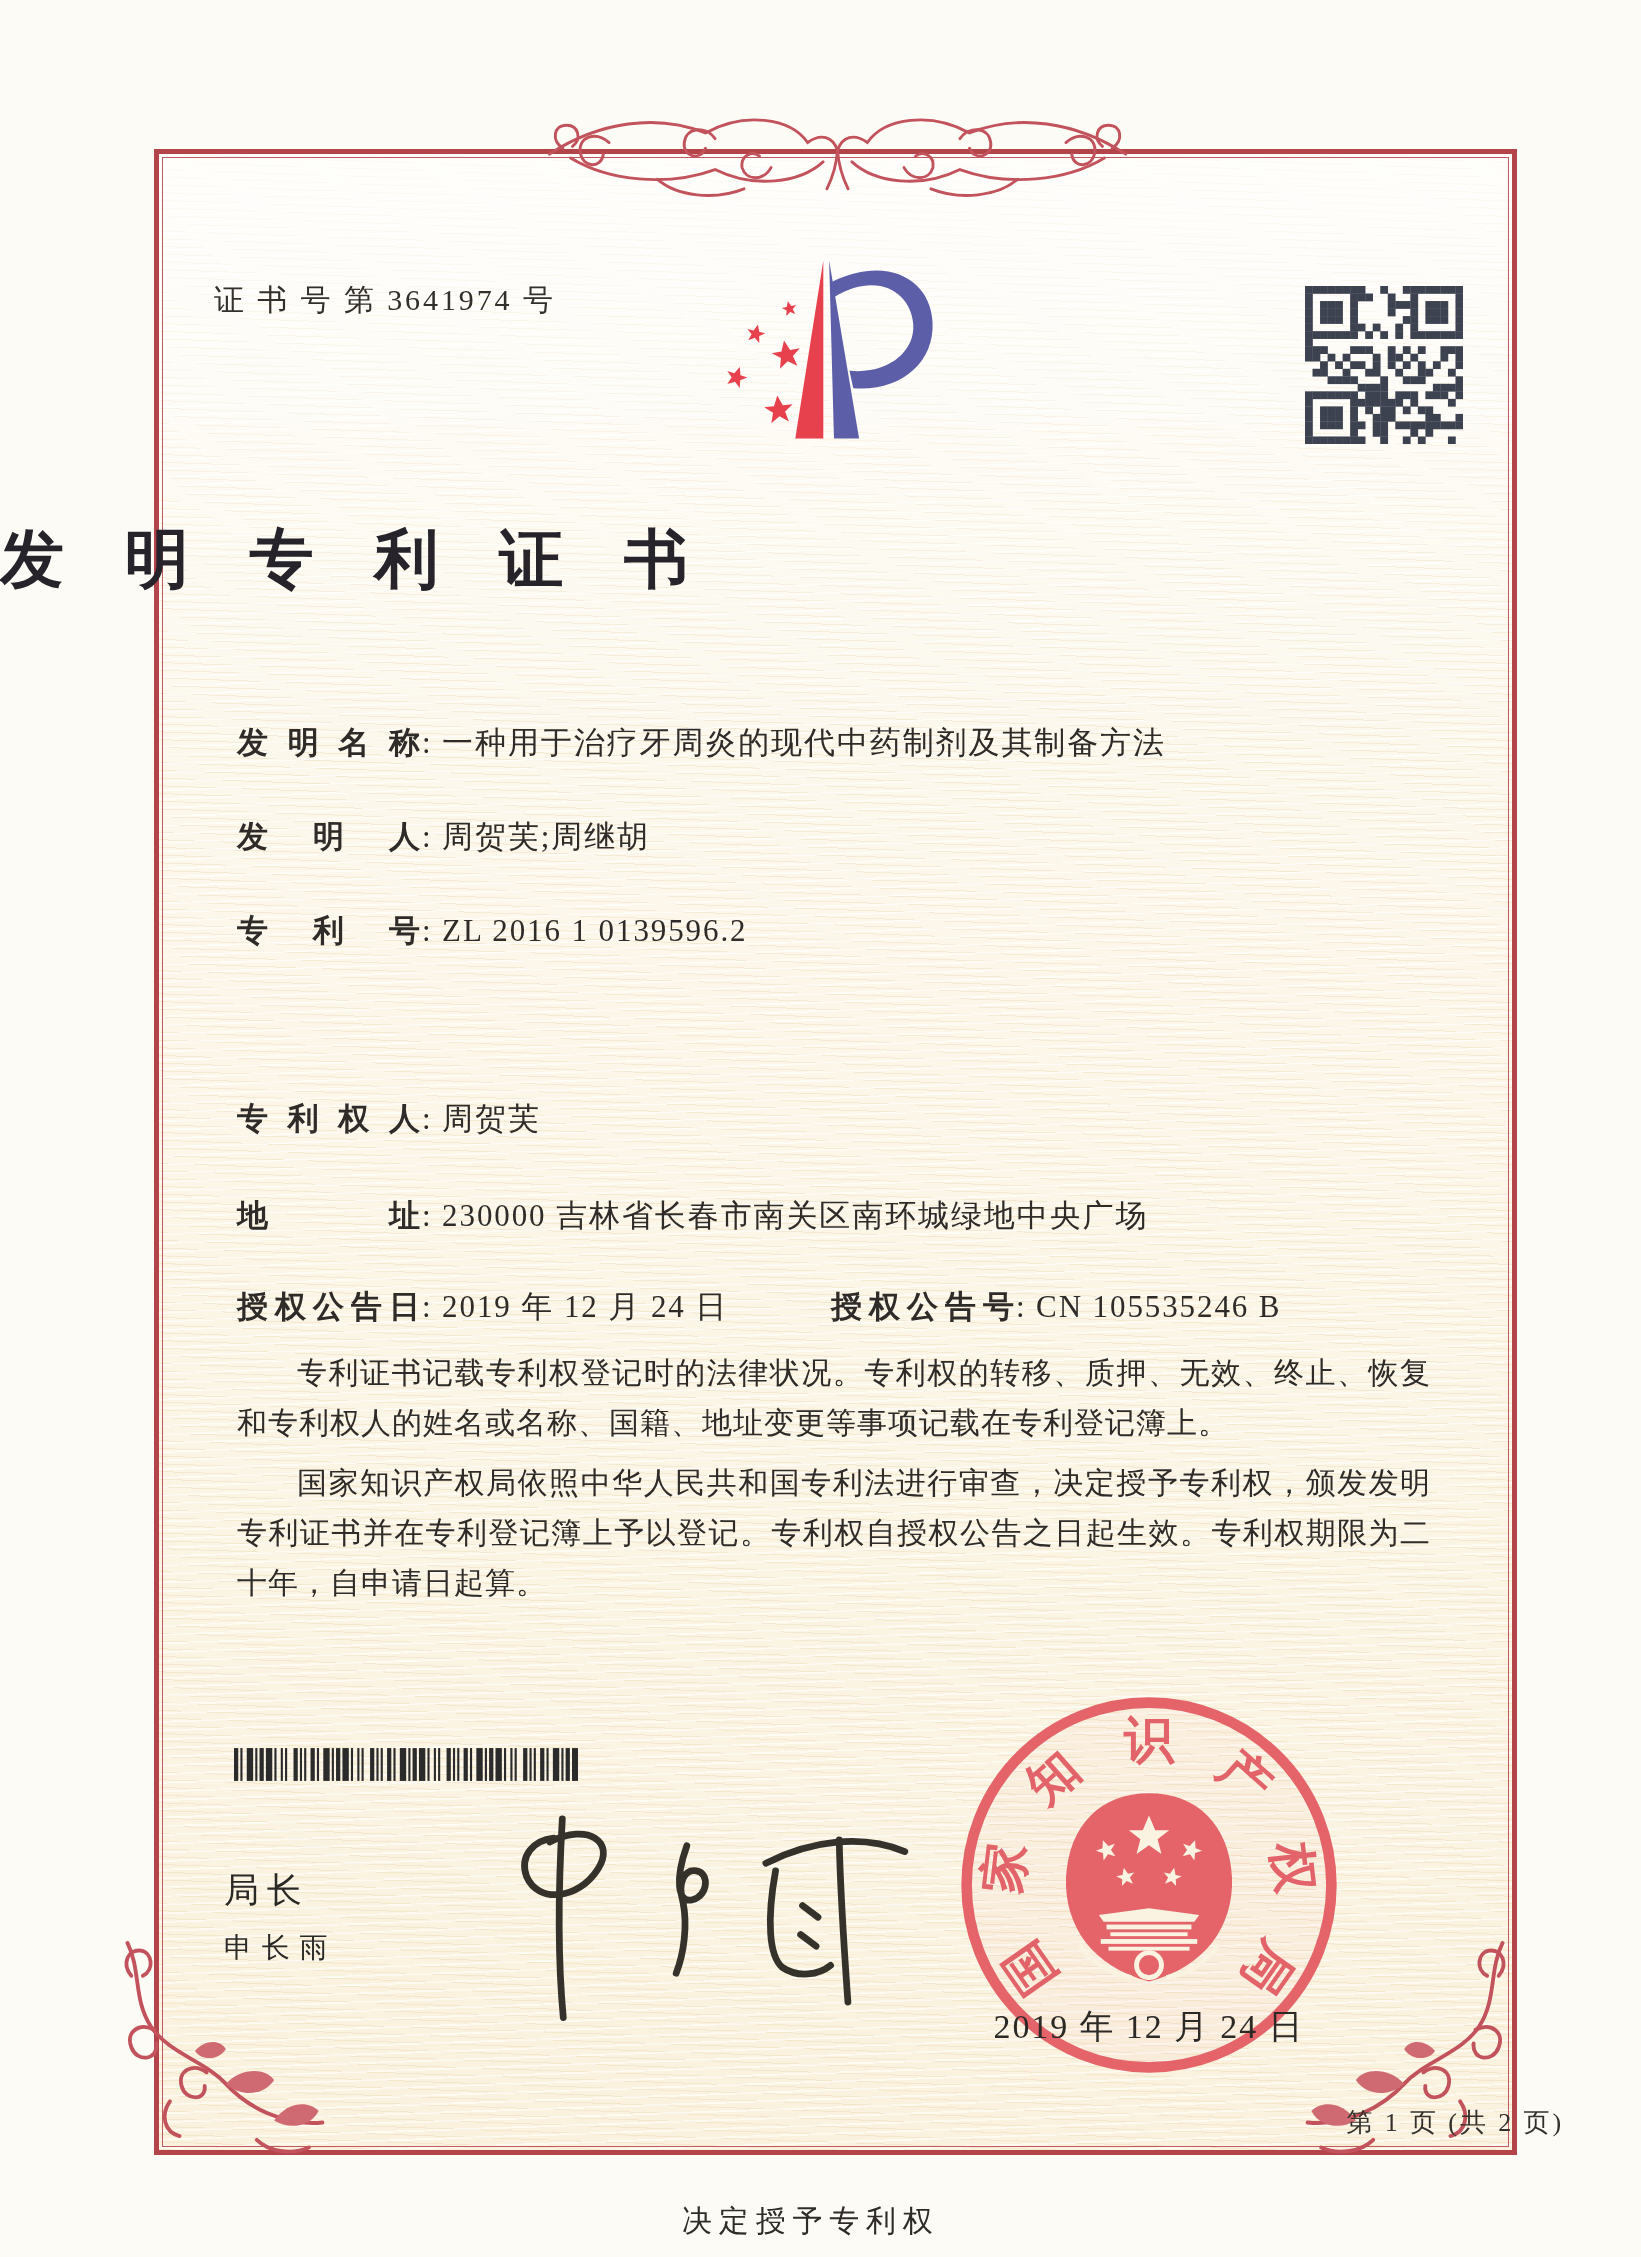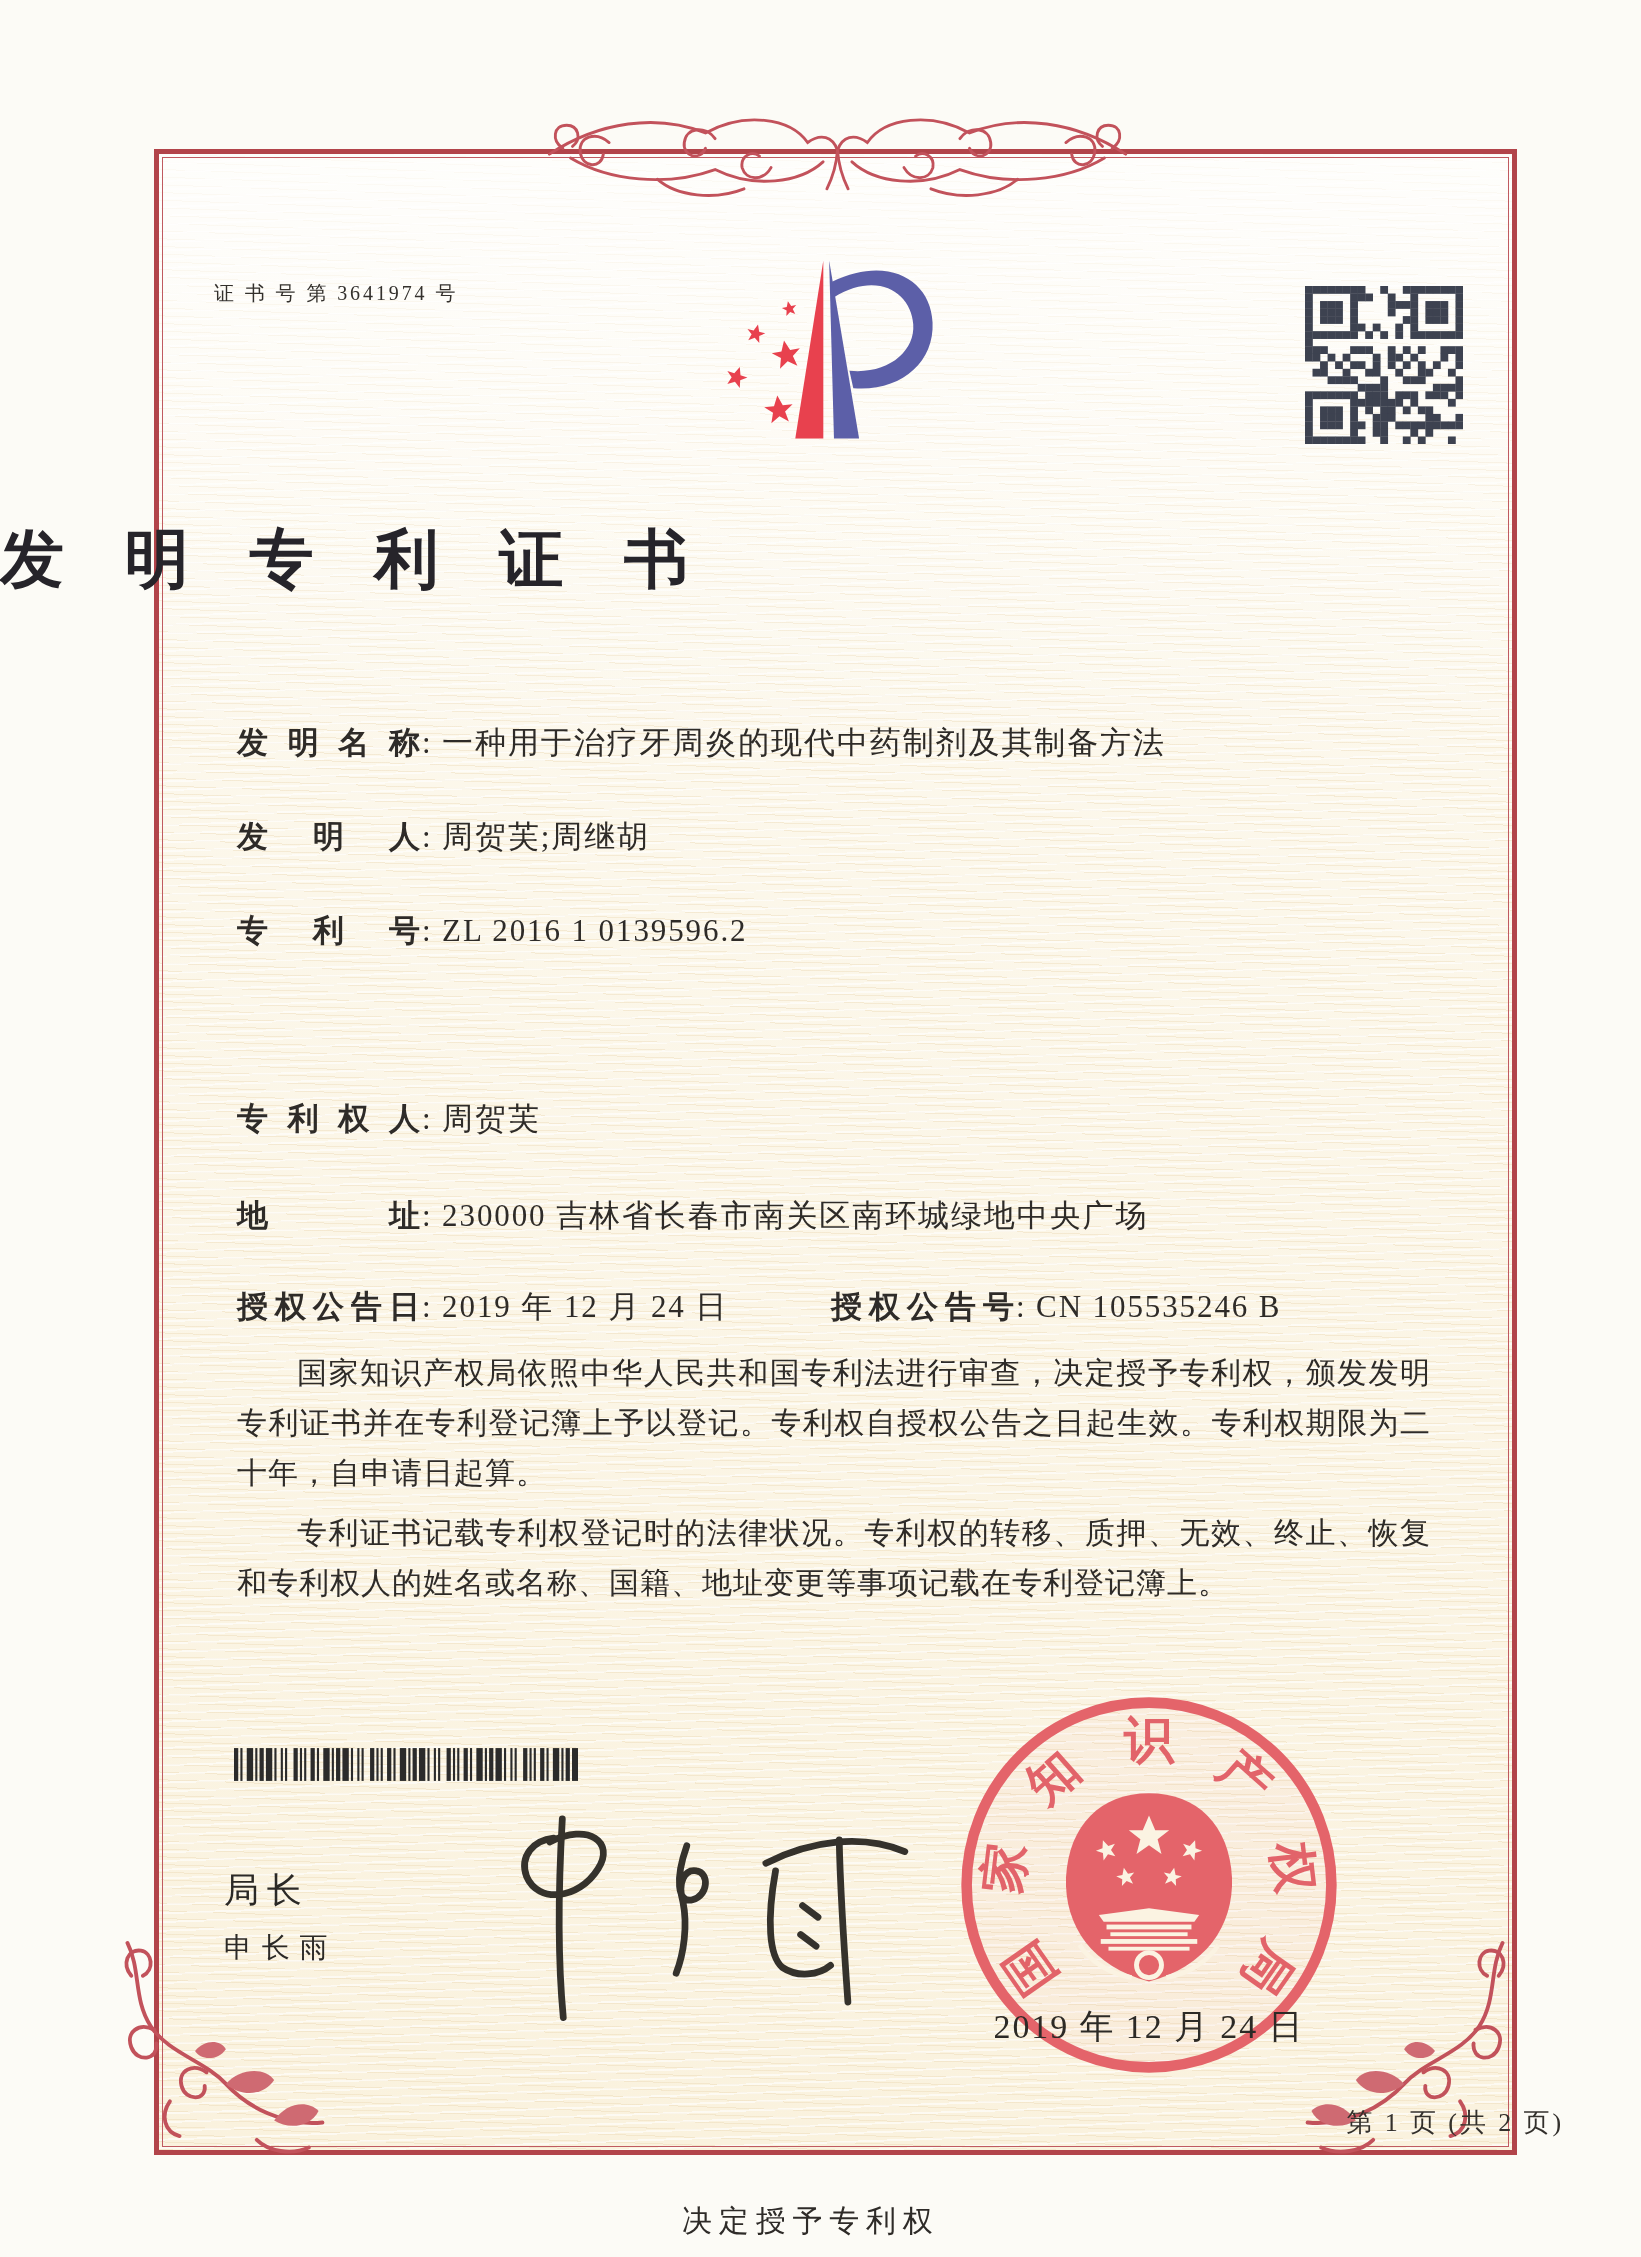--- a/index.html
+++ b/index.html
@@ -19,21 +19,21 @@
       repeating-linear-gradient(178deg, rgba(255,255,255,.6) 0 1.9px, rgba(255,255,255,0) 1.9px 8.7px),
       repeating-linear-gradient(2deg, rgba(231,209,168,.35) 0 1px, rgba(255,255,255,0) 1px 7.7px),
       linear-gradient(#fdfaf1,#faf2de);
   }
   .frame-inner{position:absolute;inset:2.9px;border:1.9px solid #c05a60;}
   svg.orn{position:absolute;pointer-events:none;}
   .ornament-top{left:541px;top:104px;}
   .corner-bl{left:112px;top:1937px;}
   .corner-br{left:1296px;top:1937px;}
   
-  .cert-no{position:absolute;left:214px;top:280px;font-size:20px;letter-spacing:2.9px;color:#33302c;}
+  .cert-no{position:absolute;left:214px;top:280px;font-size:30px;letter-spacing:2.9px;color:#33302c;}
   .logo{position:absolute;left:687px;top:247px;}
   .qr{position:absolute;left:1305px;top:286px;}
   .title{position:absolute;left:0;width:1641px;top:516px;font-size:64px;font-weight:bold;color:#26242a;}
   .title span{letter-spacing:.95em;margin-right:-.95em;}
   
   .row{position:absolute;left:237px;font-size:31px;white-space:nowrap;color:#2e2b28;}
   .flabel{display:inline-block;width:183px;text-align:justify;text-align-last:justify;vertical-align:baseline;font-weight:bold;}
   .colon{display:inline-block;margin:0 11.6px 0 1.9px;}
   .fvalue{letter-spacing:1.9px;}
   .row .second{position:absolute;left:594px;top:0;white-space:nowrap;}
@@ -373,22 +373,22 @@
     <span class="flabel">地址</span><span class="colon">:</span><span class="fvalue">230000 吉林省长春市南关区南环城绿地中央广场</span>
   </div>
   <div class="row" style="top:1286px">
     <span class="flabel">授权公告日</span><span class="colon">:</span><span class="fvalue">2019 年 12 月 24 日</span>
     <span class="second">
       <span class="flabel">授权公告号</span><span class="colon">:</span><span class="fvalue">CN 105535246 B</span>
     </span>
   </div>
 
   <div class="body-text">
+    <p>专利证书记载专利权登记时的法律状况。专利权的转移、质押、无效、终止、恢复和专利权人的姓名或名称、国籍、地址变更等事项记载在专利登记簿上。</p>
     <p>国家知识产权局依照中华人民共和国专利法进行审查，决定授予专利权，颁发发明专利证书并在专利登记簿上予以登记。专利权自授权公告之日起生效。专利权期限为二十年，自申请日起算。</p>
-    <p>专利证书记载专利权登记时的法律状况。专利权的转移、质押、无效、终止、恢复和专利权人的姓名或名称、国籍、地址变更等事项记载在专利登记簿上。</p>
   </div>
 
   <svg id="barcode-svg" class="barcode" width="344" height="33" viewBox="0 0 356 34" fill="#2b2b2b">
       <rect x="0.0" y="0" width="4.4" height="34"></rect>
       <rect x="6.6" y="0" width="2.2" height="34"></rect>
       <rect x="13.2" y="0" width="6.6" height="34"></rect>
       <rect x="22.0" y="0" width="2.2" height="34"></rect>
       <rect x="26.4" y="0" width="4.4" height="34"></rect>
       <rect x="33.0" y="0" width="6.6" height="34"></rect>
       <rect x="41.8" y="0" width="2.2" height="34"></rect>

